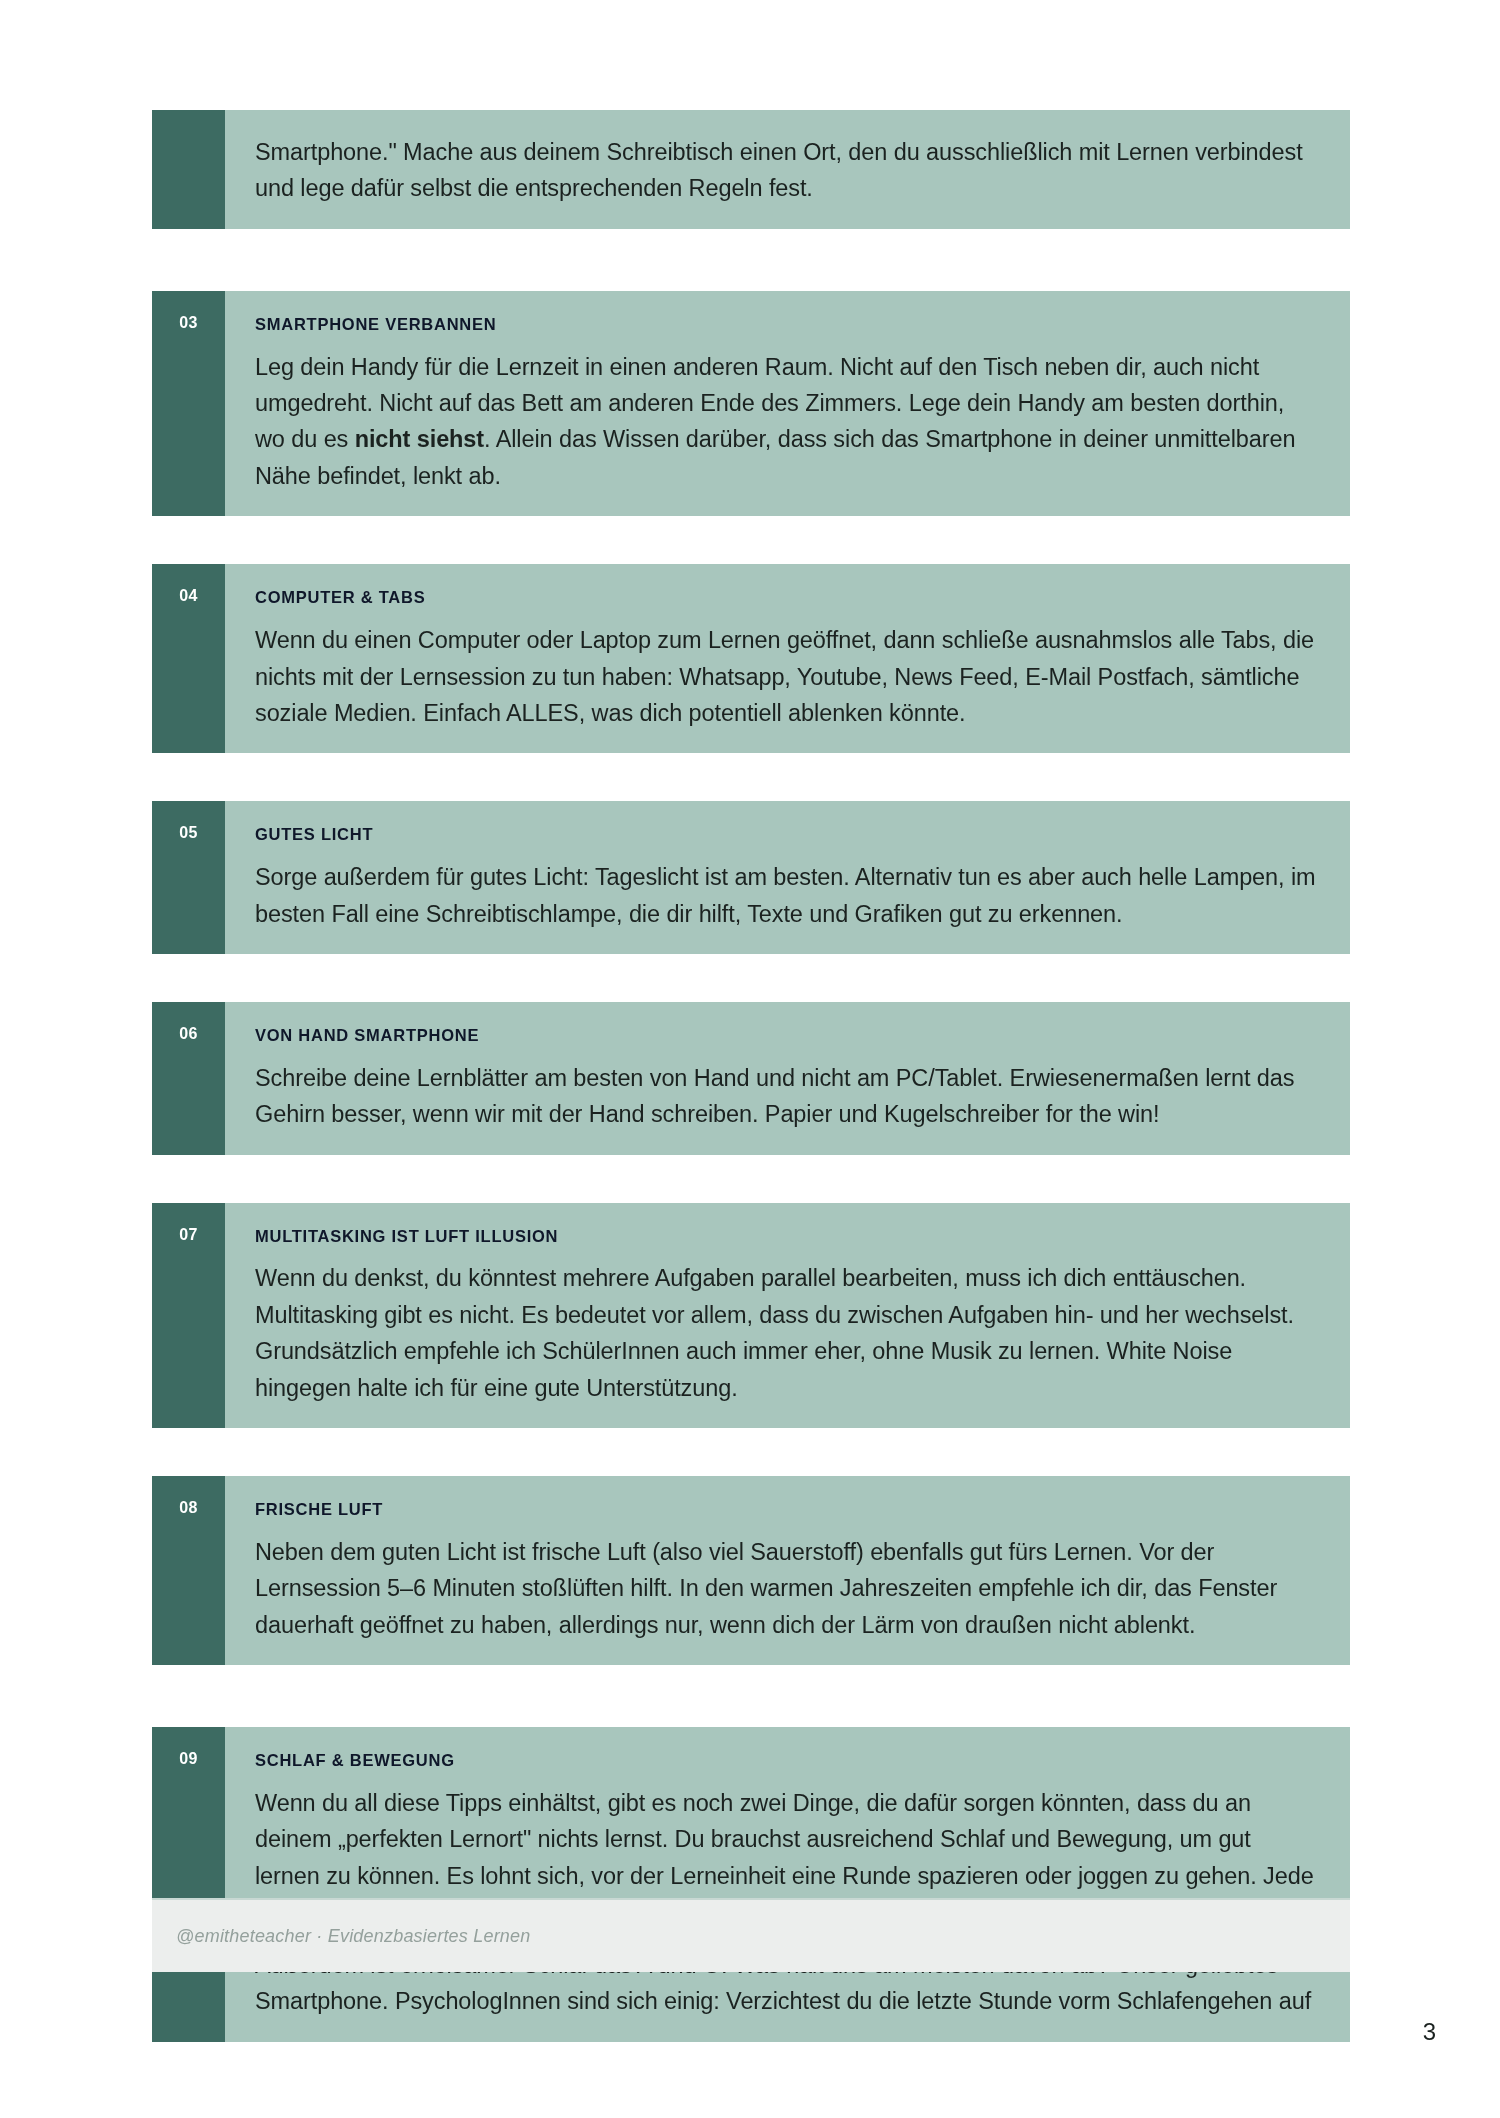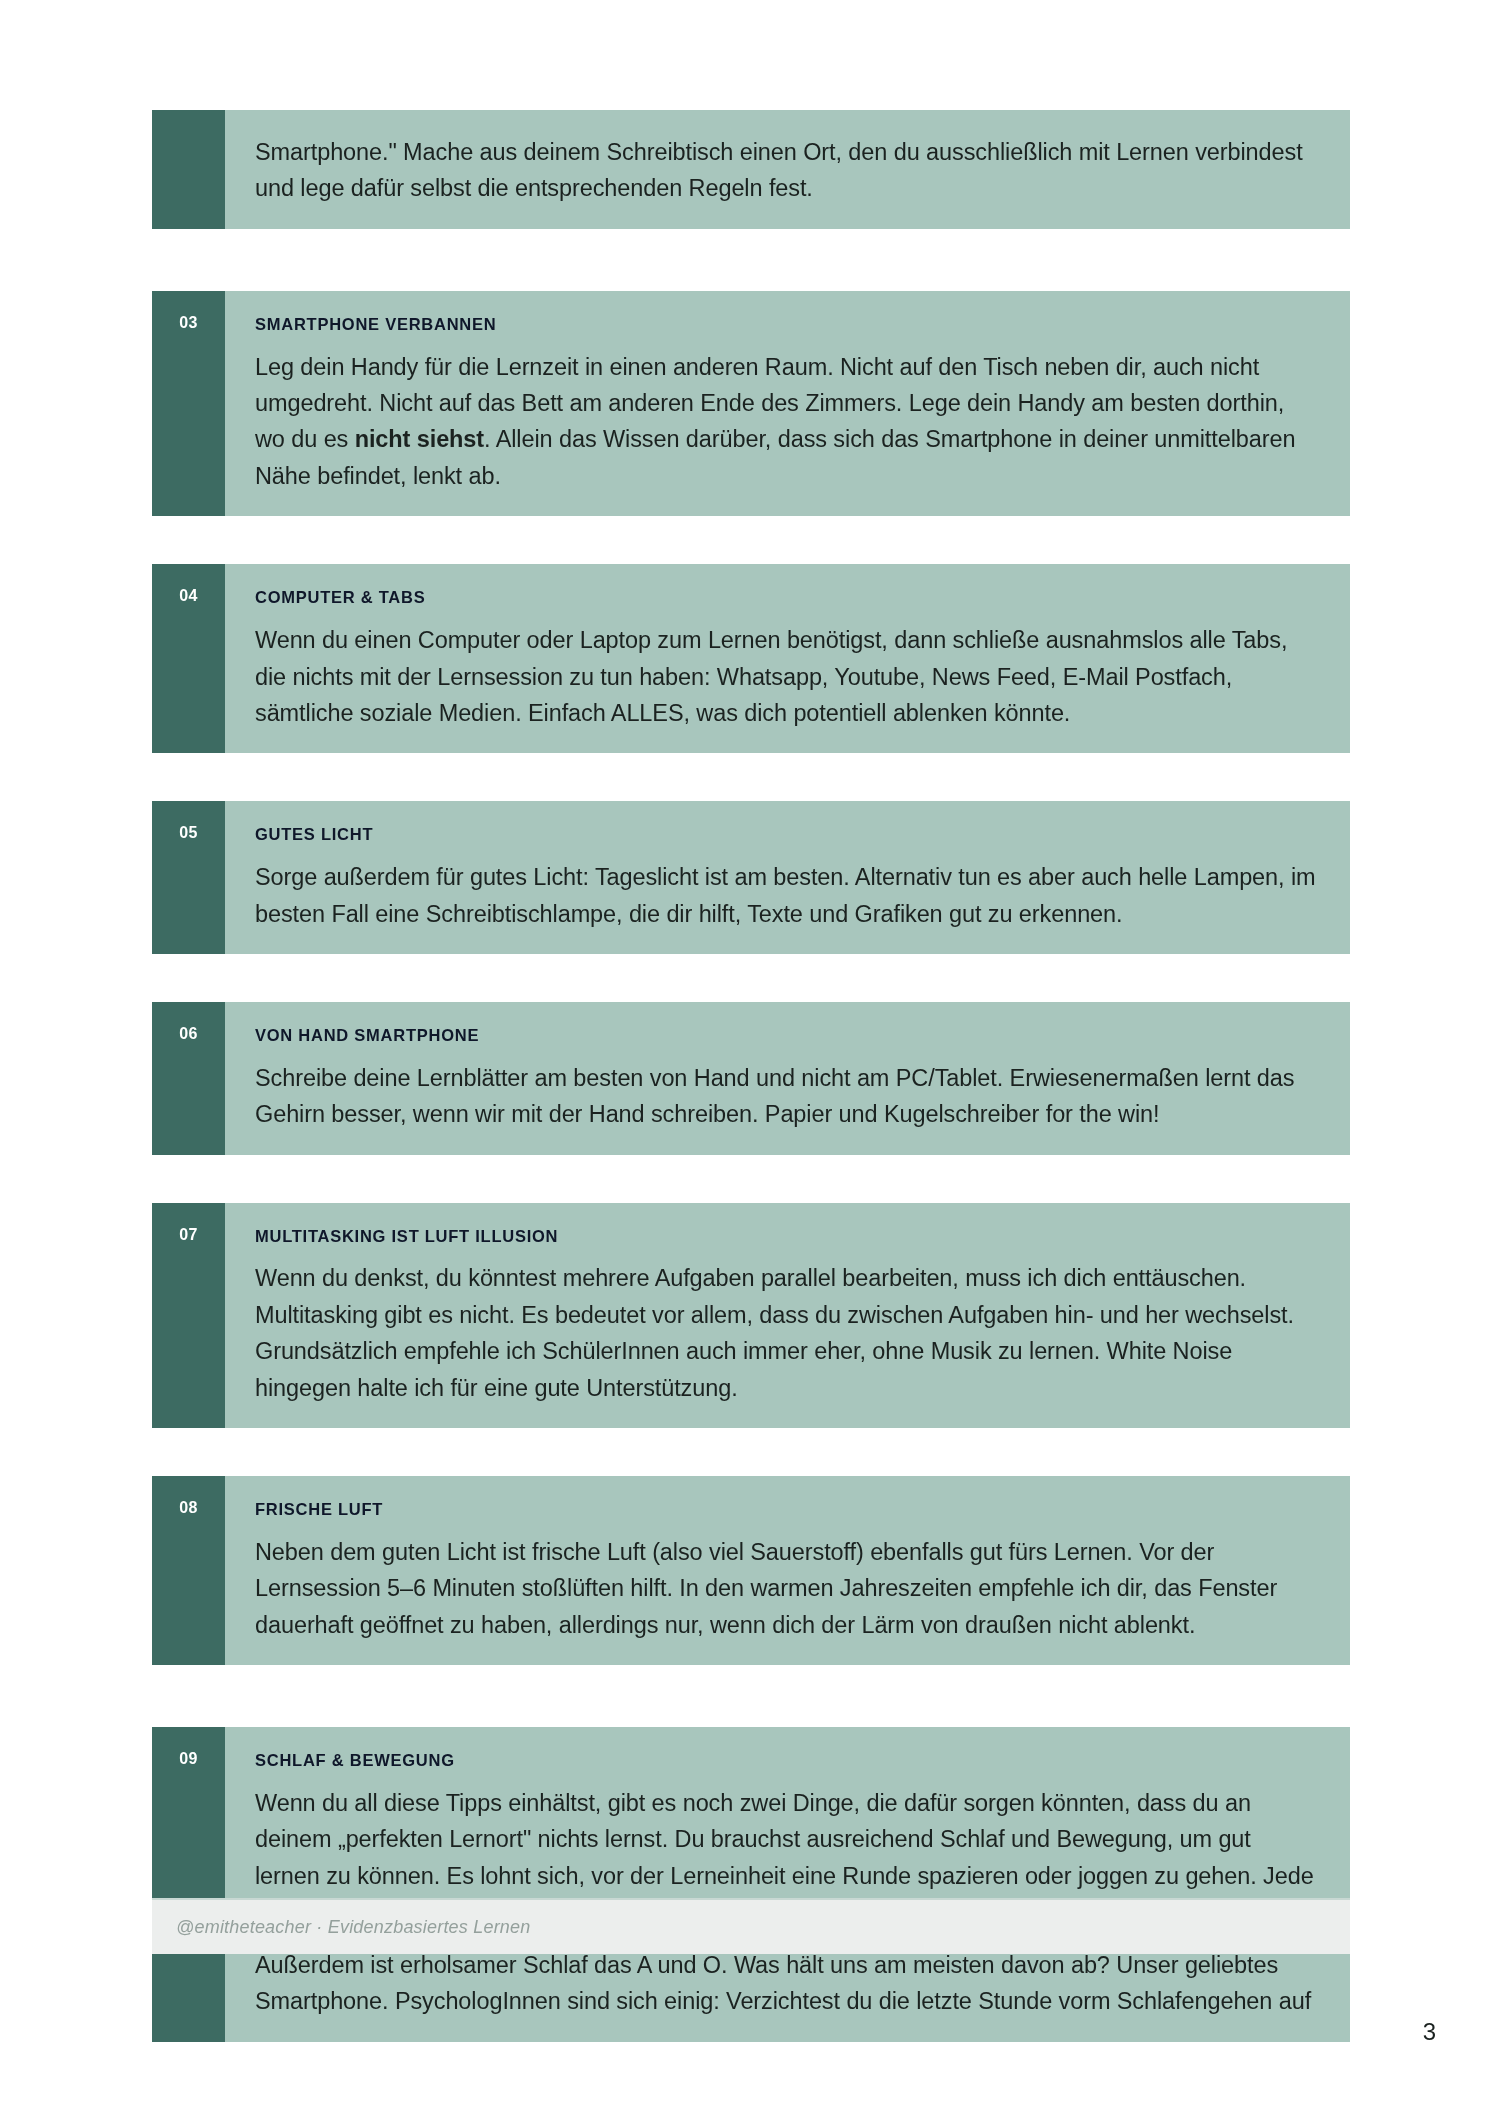--- a/index.html
+++ b/index.html
@@ -97,21 +97,21 @@
   
   .gap-sm { height: 48px; }
   .gap-lg { height: 62px; }
 
   
   .footer-band {
     position: absolute;
     left: 152px;
     top: 1898px;
     width: 1198px;
-    height: 56px;
+    height: 74px;
     background: #eceeed;
     border-top: 2px solid #c8d8d3;
     box-sizing: border-box;
     display: flex;
     align-items: center;
     padding-left: 24px;
   }
   .footer-text {
     font-size: 18px;
     font-style: italic;
@@ -157,21 +157,21 @@
     </div>
 
     <div class="gap-sm"></div>
 
     <div class="card">
       <div class="badge-strip">
         <span class="badge-num">04</span>
       </div>
       <div class="card-body">
         <div class="sec-title">COMPUTER &amp; TABS</div>
-        <p class="para">Wenn du einen Computer oder Laptop zum Lernen benötigst, dann schließe ausnahmslos alle Tabs, die nichts mit der Lernsession zu tun haben: Whatsapp, Youtube, News Feed, E-Mail Postfach, sämtliche soziale Medien. Einfach ALLES, was dich potentiell ablenken könnte.</p>
+        <p class="para">Wenn du einen Computer oder Laptop zum Lernen geöffnet, dann schließe ausnahmslos alle Tabs, die nichts mit der Lernsession zu tun haben: Whatsapp, Youtube, News Feed, E-Mail Postfach, sämtliche soziale Medien. Einfach ALLES, was dich potentiell ablenken könnte.</p>
       </div>
     </div>
 
     <div class="gap-sm"></div>
 
     <div class="card">
       <div class="badge-strip">
         <span class="badge-num">05</span>
       </div>
       <div class="card-body">

